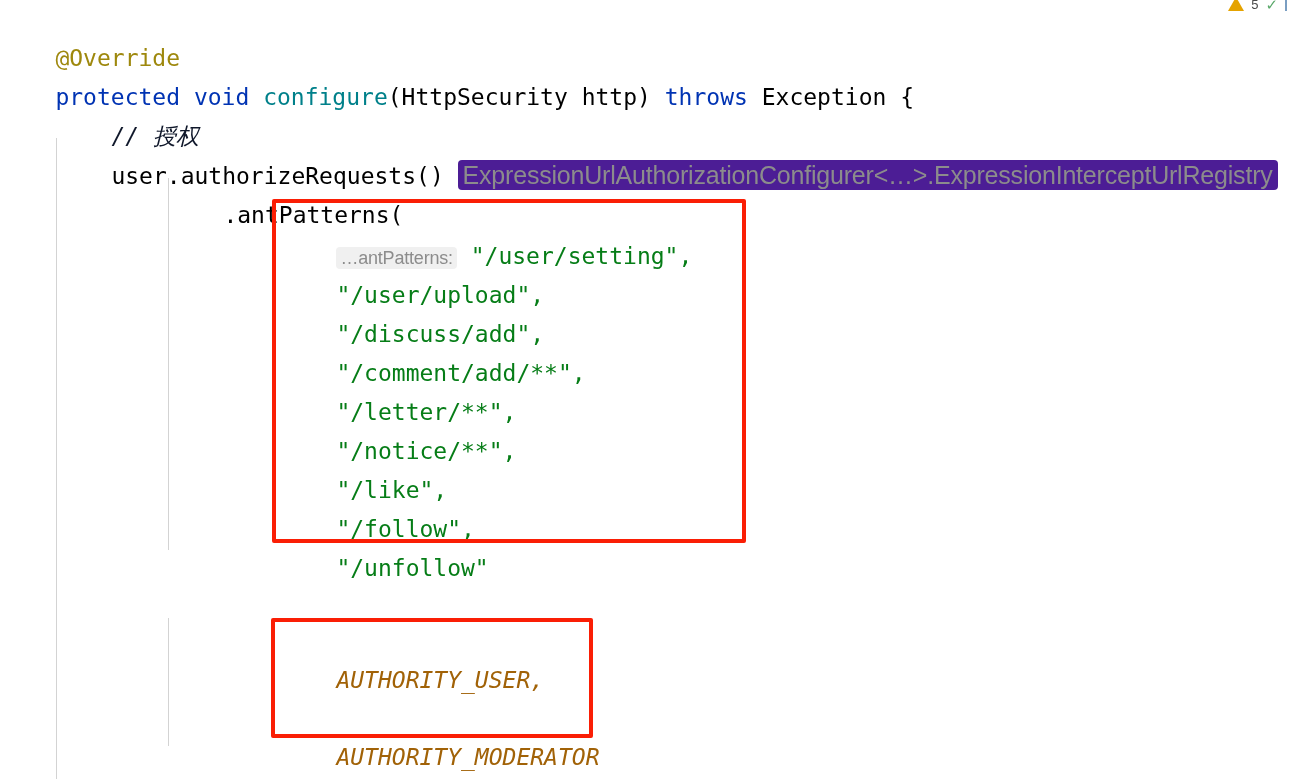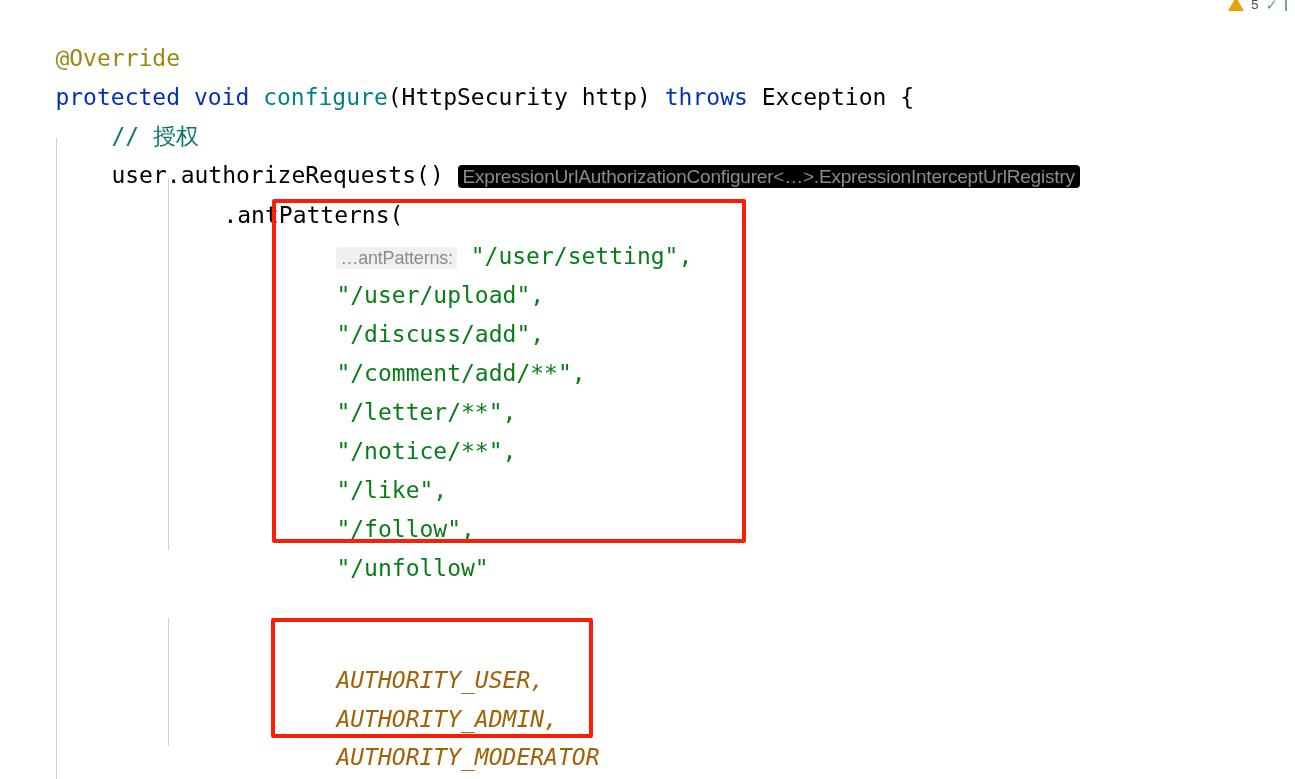--- a/index.html
+++ b/index.html
@@ -33,31 +33,31 @@
     font-size: 23px;
     letter-spacing: 0px;
     color: #000000;
   }
 
   
   .tok-annotation { color: #9e880d; }
   .tok-keyword    { color: #0033b3; }
   .tok-method     { color: #00808a; }
   .tok-plain      { color: #000000; }
-  .tok-comment    { color: #0f766e; }
+  .tok-comment    { color: #0f172a; font-style: italic; }
   .tok-string     { color: #067d17; }
   .tok-constant   { color: #a16207; font-style: italic; }
   .tok-bracket-hl { color: #c86428; }
 
   
   .hint {
     font-family: "Liberation Sans", sans-serif;
-    font-size: 19px;
+    font-size: 25px;
     color: #8c8c8c;
-    background: #000000;
+    background: #4c1d95;
     border-radius: 4px;
     padding: 1px 5px;
     letter-spacing: -0.2px;
   }
   .hint-param {
     font-family: "Liberation Sans", sans-serif;
     font-size: 18px;
     color: #8c8c8c;
     background: #f0f0f0;
     border-radius: 4px;
@@ -173,23 +173,20 @@
   </div>
   <div class="code-line" style="top:510px; left:281px;">
     <span class="tok-string">"/unfollow"</span>
   </div>
 
 
 
   <div class="code-line" style="top:622px; left:281px;">
     <span class="tok-constant">AUTHORITY_USER,</span>
   </div>
-  <div class="code-line" style="top:661px; left:281px;">
-    <span class="tok-constant">AUTHORITY_ADMIN,</span>
-  </div>
   <div class="code-line" style="top:699px; left:281px;">
     <span class="tok-constant">AUTHORITY_MODERATOR</span>
   </div>
 
   <div class="code-line" style="top:738px; left:168px;">
     
   </div>
 
   <div class="redbox" style="left:272px; top:199px; width:474px; height:344px;"></div>
   <div class="redbox" style="left:271px; top:618px; width:322px; height:120px;"></div>

